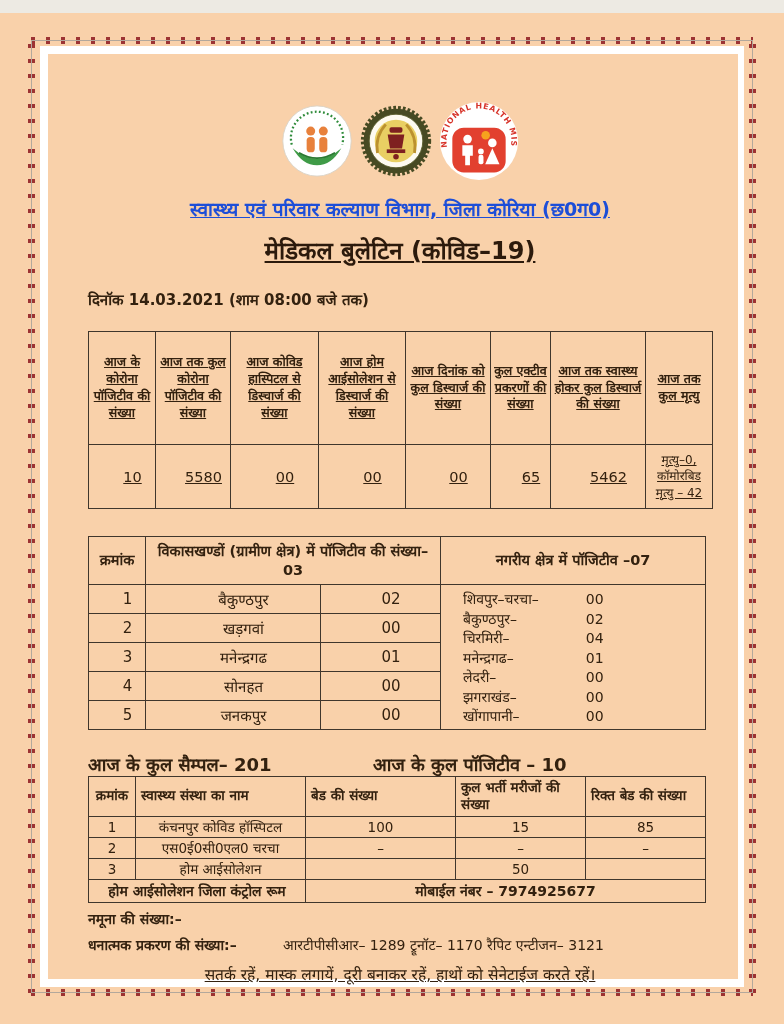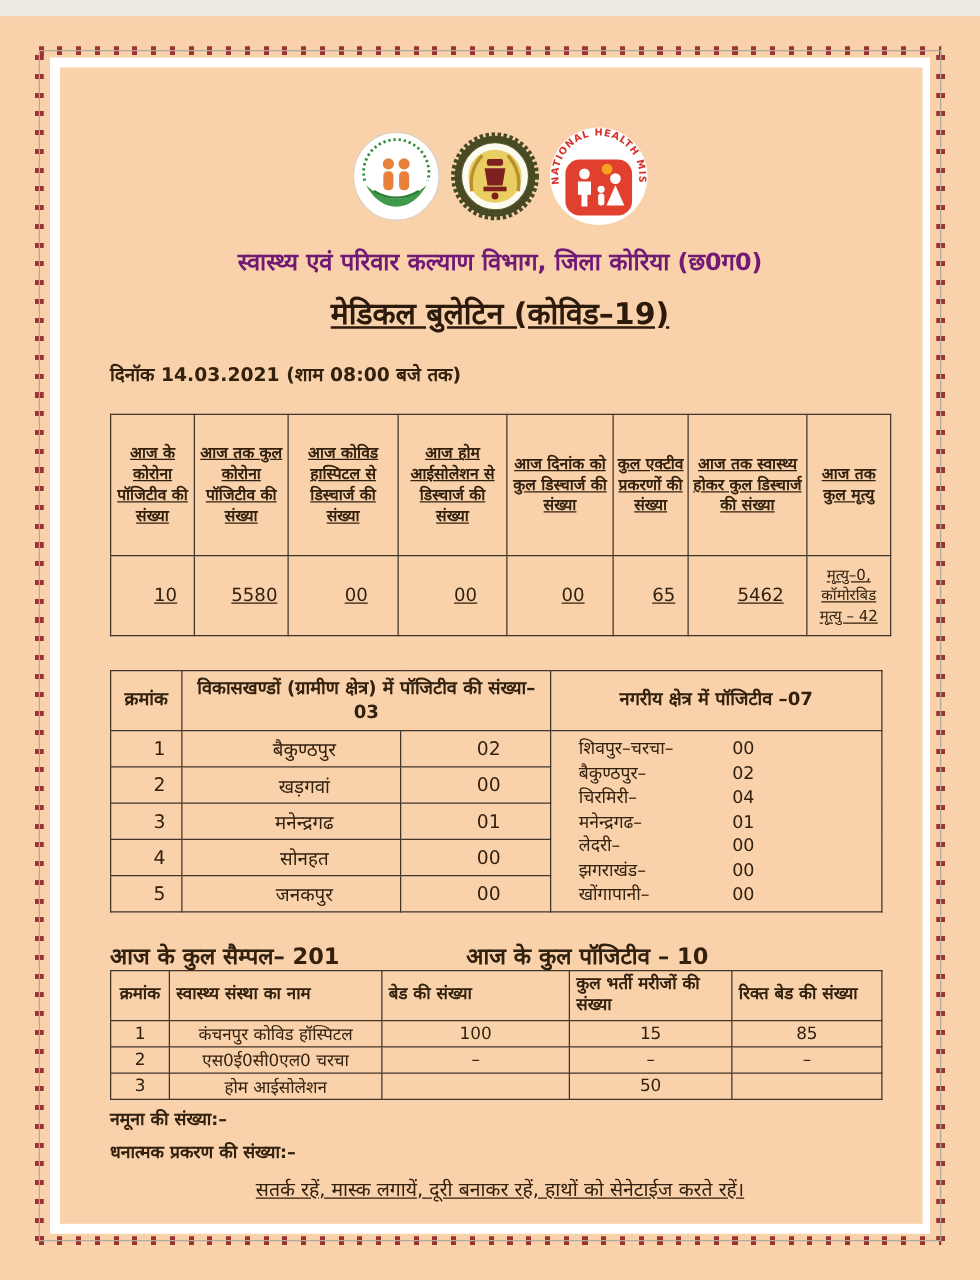--- a/index.html
+++ b/index.html
@@ -15,21 +15,21 @@
       background:repeating-linear-gradient(90deg,#9c3333 0 4px,rgba(0,0,0,0) 4px 15px); }
   .dots-top { top:37px; } .dots-bottom { bottom:28px; }
   .dots-left, .dots-right { position:absolute; top:40px; bottom:31px; width:7px;
       background:repeating-linear-gradient(0deg,#9c3333 0 4px,rgba(0,0,0,0) 4px 15px); }
   .dots-left { left:28px; } .dots-right { right:28px; }
   .white-band { position:absolute; left:40px; right:40px; top:46px; bottom:37px; background:#ffffff; }
   .content { position:absolute; left:48px; right:46px; top:54px; bottom:45px; background:#f9d1aa;
       padding:0 26px 0 40px; }
 
   .logos { display:flex; justify-content:center; align-items:center; gap:6px; margin-top:44px; height:86px; }
-  .title { text-align:center; font-size:19px; font-weight:bold; margin-top:12px; color:#701a75; }
+  .title { text-align:center; font-size:19px; font-weight:bold; margin-top:12px; color:#1d4ed8;text-decoration:underline; }
   .subtitle { text-align:center; margin-top:11px; }
   .subtitle span { font-size:24px; font-weight:bold; text-decoration:underline; color:#2c1a0c; }
   .date-line { margin-top:23px; font-size:15px; font-weight:bold; }
 
   table { border-collapse:collapse; table-layout:fixed; }
   td, th { border:1px solid #40362c; vertical-align:middle;padding-left:21px; }
 
   .t1 { width:624px; margin-top:22px;text-decoration:underline; }
   .t1 th { font-size:12.5px; font-weight:bold; text-align:center; line-height:1.35; height:113px; padding:2px 3px; }
   .t1 td { font-size:14.5px; text-align:center; height:64px; }
@@ -263,27 +263,32 @@
         <td>–</td>
         <td>–</td>
       </tr>
       <tr>
         <td>3</td>
         <td>होम आईसोलेशन</td>
         <td></td>
         <td>50</td>
         <td></td>
       </tr>
+      <tr class="foot">
+        <td colspan="2">होम आईसोलेशन जिला कंट्रोल रूम</td>
+        <td colspan="3">मोबाईल नंबर – 7974925677</td>
+      </tr>
     </tbody>
       </table>
 
     <div class="note-line">
       <span class="n-label">नमूना की संख्या:–</span>
     </div>
     <div class="note-line">
       <span class="n-label">धनात्मक प्रकरण की संख्या:–</span>
+      <span class="n-value">आरटीपीसीआर– 1289 ट्रूनॉट– 1170 रैपिट एन्टीजन– 3121</span>
     </div>
     <div class="advisory">
       <span>सतर्क रहें, मास्क लगायें, दूरी बनाकर रहें, हाथों को सेनेटाईज करते रहें।</span>
     </div>
 
   </div>
 </div>
 
 </body></html>

